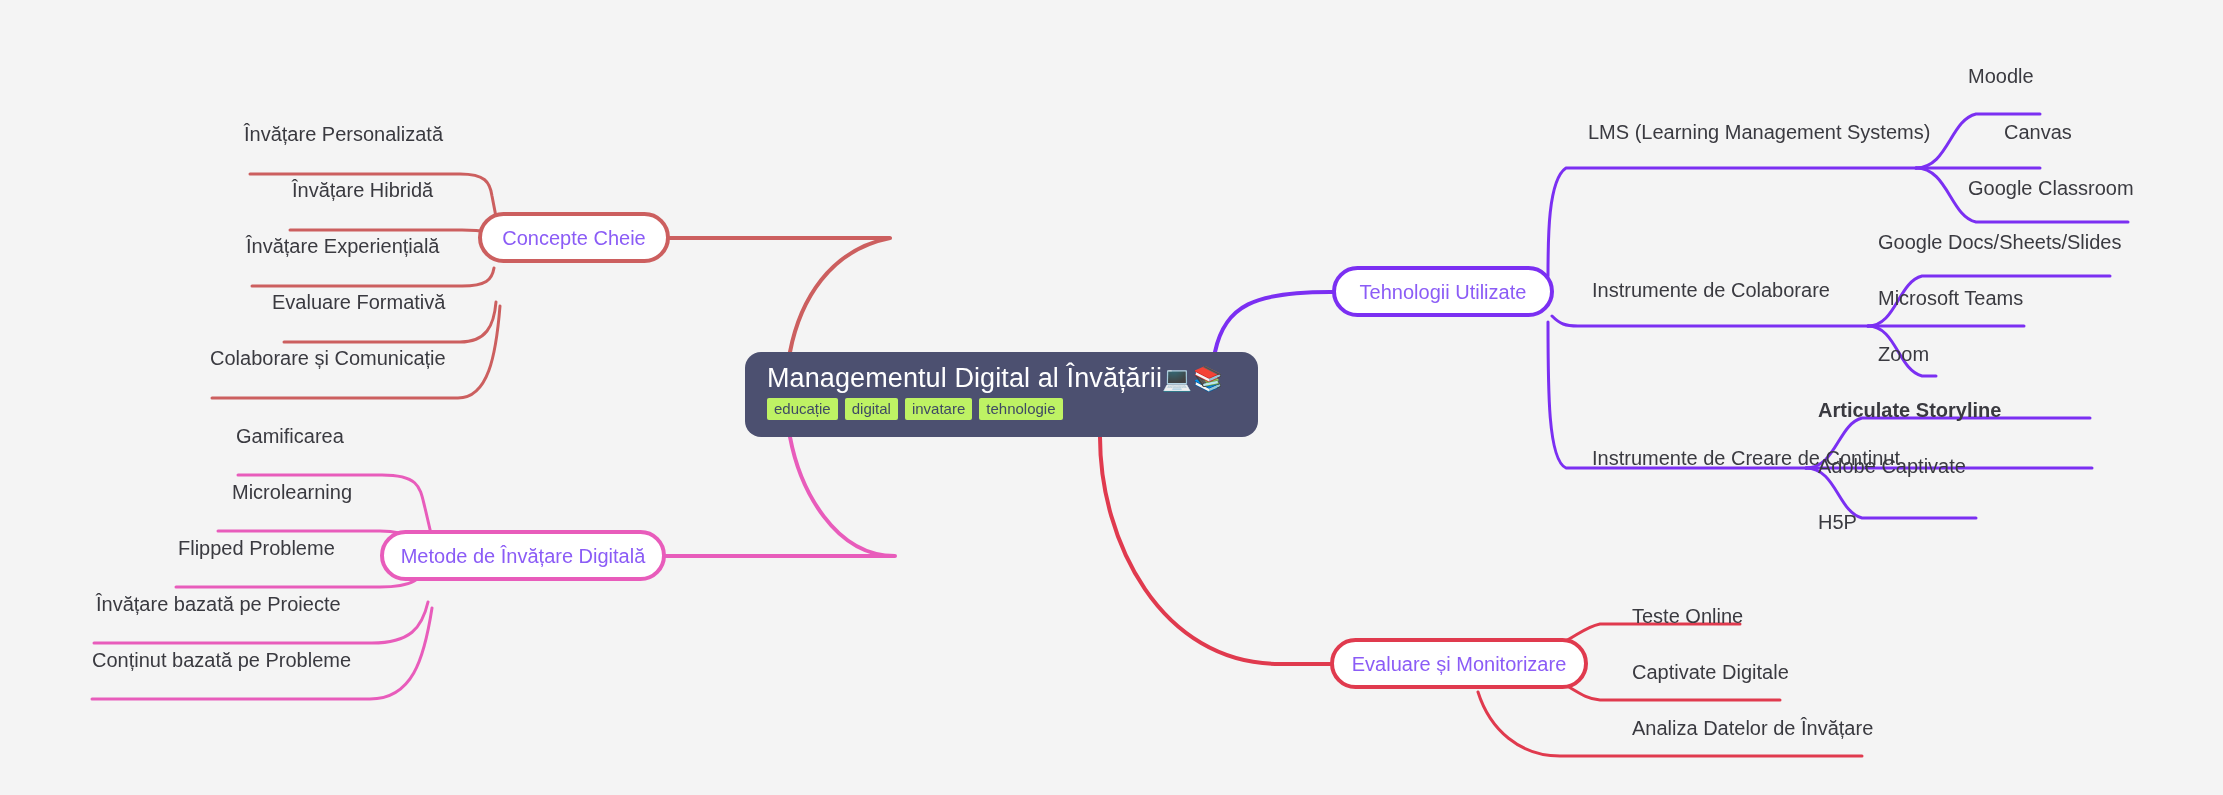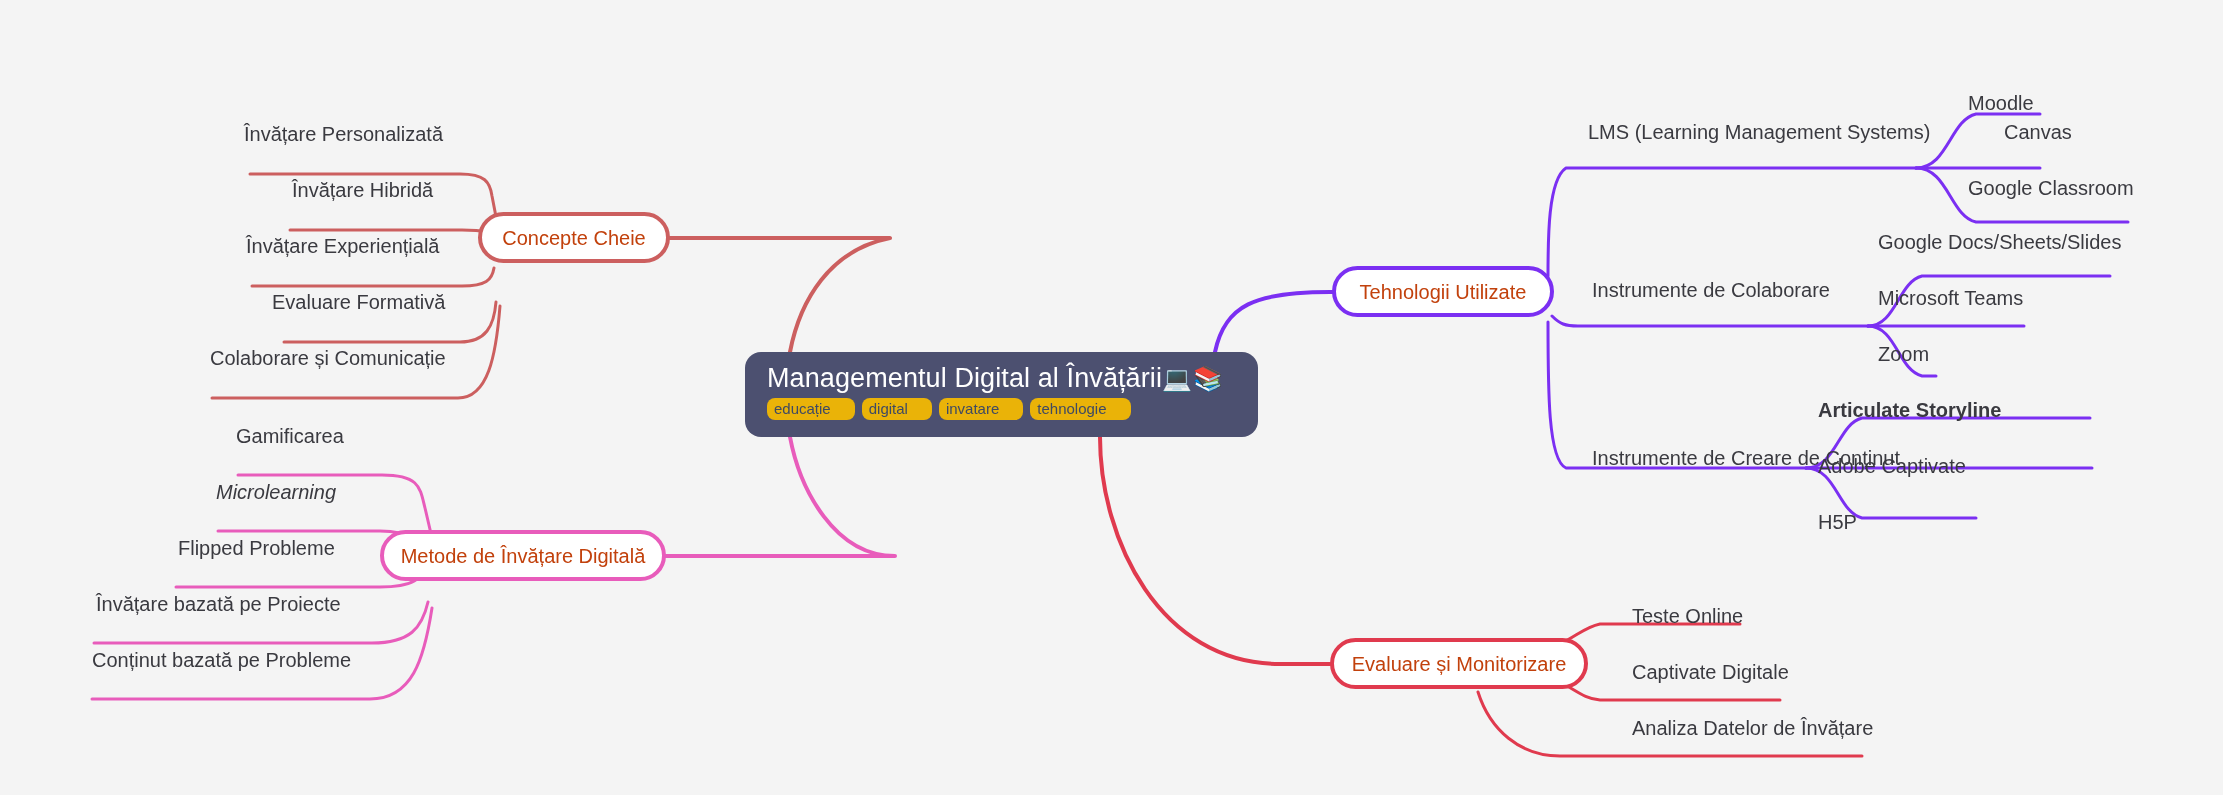--- a/index.html
+++ b/index.html
@@ -60,45 +60,45 @@
     font-size: 24px;
     letter-spacing: 1px;
   }
   .tag-row {
     margin-top: 5px;
     display: flex;
     gap: 7px;
     align-items: center;
   }
   .tag {
-    background: #eab308;
+    background: #bef264;
     color: #3f4a63;
     font-size: 15px;
     line-height: 17px;
-    padding: 2px 24px 3px 7px;
-    border-radius: 8px;
+    padding: 2px 7px 3px 7px;
+    border-radius: 2px;
     white-space: nowrap;
   }
 
   
   .branch-node {
     position: absolute;
     background: #ffffff;
     border-radius: 26px;
     border: 4px solid #cc5f5f;
     box-sizing: border-box;
     display: flex;
     align-items: center;
     justify-content: center;
     height: 51px;
     white-space: nowrap;
   }
   .branch-node .branch-label {
     font-size: 20px;
-    color: #c2410c;
+    color: #8b5cf6;
     line-height: 22px;
     padding: 0 18px;
     white-space: nowrap;
   }
 
   
   .node-label {
     position: absolute;
     font-size: 20px;
     color: #3a3a40;
@@ -183,30 +183,30 @@
     <span class="branch-label">Evaluare și Monitorizare</span>
   </div>
 
   <div class="node-label" style="left:244px; top:122px;">Învățare Personalizată</div>
   <div class="node-label" style="left:292px; top:178px;">Învățare Hibridă</div>
   <div class="node-label" style="left:246px; top:234px;">Învățare Experiențială</div>
   <div class="node-label" style="left:272px; top:290px;">Evaluare Formativă</div>
   <div class="node-label" style="left:210px; top:346px;">Colaborare și Comunicație</div>
 
   <div class="node-label" style="left:236px; top:424px;">Gamificarea</div>
-  <div class="node-label" style="left:216px; top:480px;font-style:italic;">Microlearning</div>
+  <div class="node-label" style="left:232px; top:480px;">Microlearning</div>
   <div class="node-label" style="left:178px; top:536px;">Flipped Probleme</div>
   <div class="node-label" style="left:96px; top:592px;">Învățare bazată pe Proiecte</div>
   <div class="node-label" style="left:92px; top:648px;">Conținut bazată pe Probleme</div>
 
   <div class="node-label" style="left:1588px; top:120px;">LMS (Learning Management Systems)</div>
   <div class="node-label" style="left:1592px; top:278px;">Instrumente de Colaborare</div>
   <div class="node-label" style="left:1592px; top:446px;">Instrumente de Creare de Conținut</div>
 
-  <div class="node-label" style="left:1968px; top:64px;margin-top:27px;">Moodle</div>
+  <div class="node-label" style="left:1968px; top:64px;">Moodle</div>
   <div class="node-label" style="left:1968px; top:120px;margin-left:36px;">Canvas</div>
   <div class="node-label" style="left:1968px; top:176px;">Google Classroom</div>
 
   <div class="node-label" style="left:1878px; top:230px;">Google Docs/Sheets/Slides</div>
   <div class="node-label" style="left:1878px; top:286px;">Microsoft Teams</div>
   <div class="node-label" style="left:1878px; top:342px;">Zoom</div>
 
   <div class="node-label" style="left:1818px; top:398px;font-weight:bold;">Articulate Storyline</div>
   <div class="node-label" style="left:1818px; top:454px;">Adobe Captivate</div>
   <div class="node-label" style="left:1818px; top:510px;">H5P</div>

